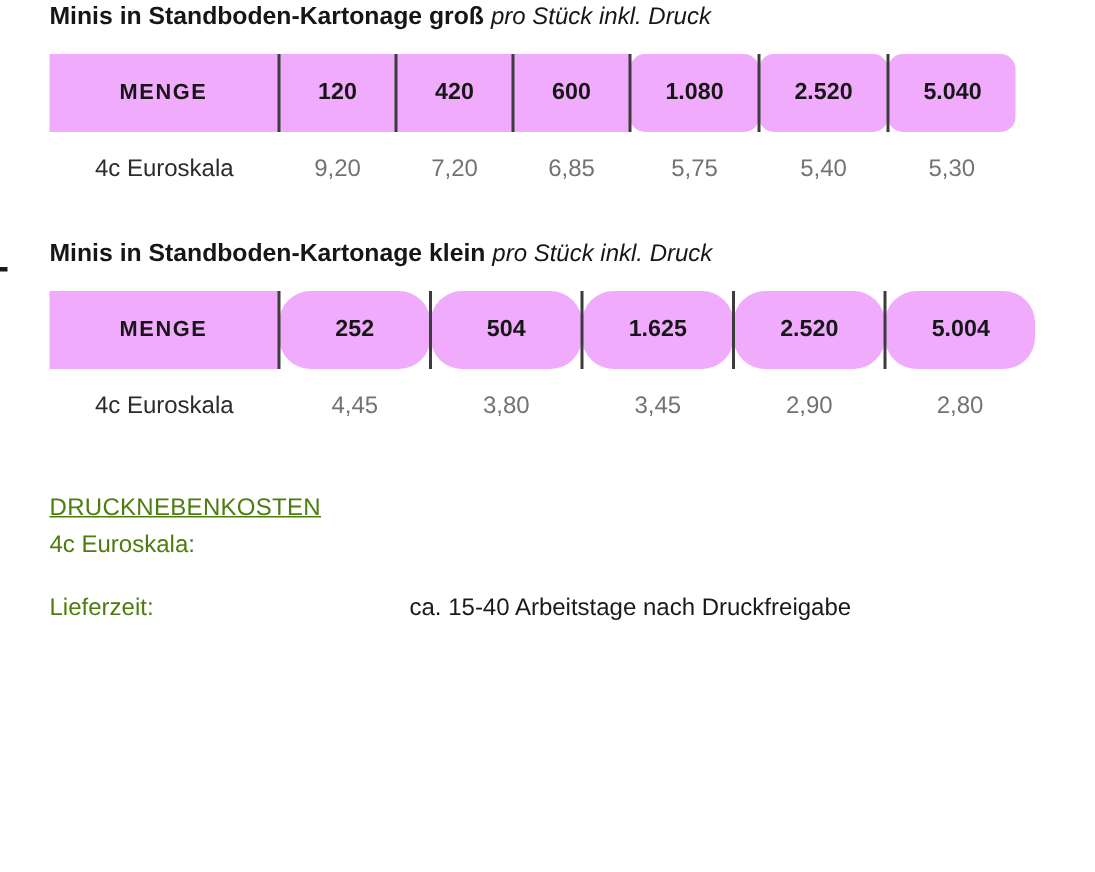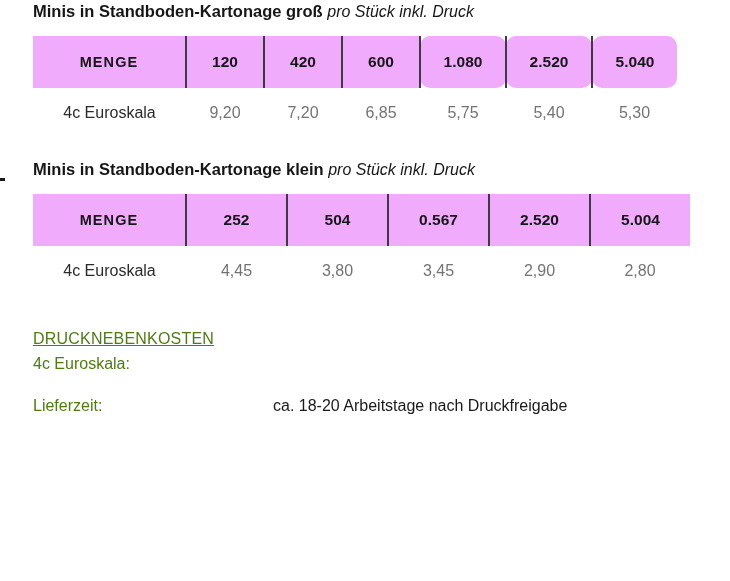--- a/index.html
+++ b/index.html
@@ -72,21 +72,21 @@
   .ptable .row td.label {
     color: #2b2b2b;
   }
 
   
   .t1 .c-menge { width: 152px; }
   .t1 .c-v { width: 76px; }
   .t1 .c-v-wide { width: 84px; border-radius: 10px; }
 
   .t2 .c-menge { width: 152px; }
-  .t2 .c-v { width: 99px; }
+  .t2 .c-v { width: 99px; border-radius: 21px; }
 
   .gap-between { height: 34px; }
 
   
   .info {
     margin: 46px 0 0 33px;
     font-size: 16px;
   }
   .info-row {
     display: flex;
@@ -166,21 +166,21 @@
       <span>Minis in Standboden-Kartonage klein</span>
       <span class="sub">pro Stück inkl. Druck</span>
     </div>
 
     <table class="ptable t2">
       <tbody>
           <tr class="hdr">
         <td class="menge c-menge">MENGE</td>
         <td class="c-v">252</td>
         <td class="c-v">504</td>
-        <td class="c-v">0.567</td>
+        <td class="c-v">1.625</td>
         <td class="c-v">2.520</td>
         <td class="c-v">5.004</td>
       </tr>
       <tr class="row">
         <td class="label c-menge">4c Euroskala</td>
         <td class="c-v">4,45</td>
         <td class="c-v">3,80</td>
         <td class="c-v">3,45</td>
         <td class="c-v">2,90</td>
         <td class="c-v">2,80</td>
@@ -191,17 +191,17 @@
 
   <div class="info">
     <div class="info-row">
       <div class="key underline">DRUCKNEBENKOSTEN</div>
     </div>
     <div class="info-row">
       <div class="key">4c Euroskala:</div>
     </div>
     <div class="info-row spaced">
       <div class="key">Lieferzeit:</div>
-      <div class="val">ca. 18-20 Arbeitstage nach Druckfreigabe</div>
+      <div class="val">ca. 15-40 Arbeitstage nach Druckfreigabe</div>
     </div>
   </div>
 
 </div>
 
 </body></html>

